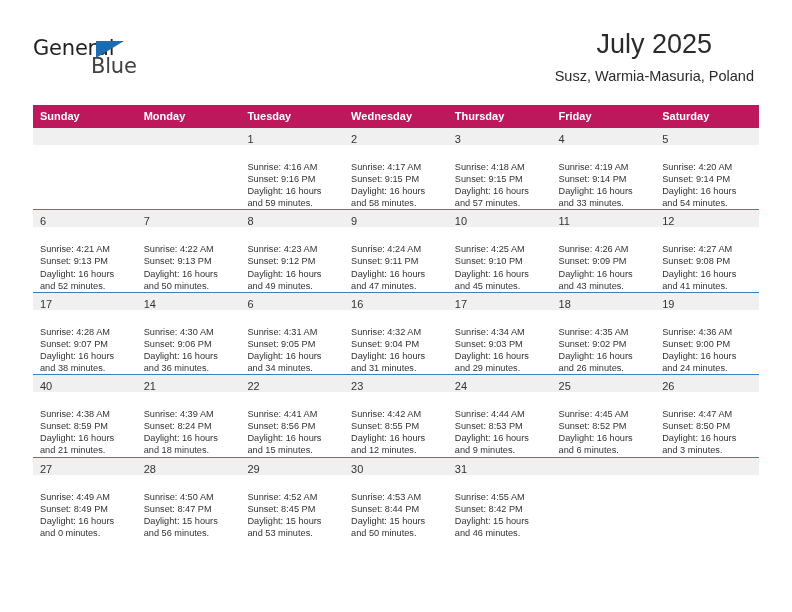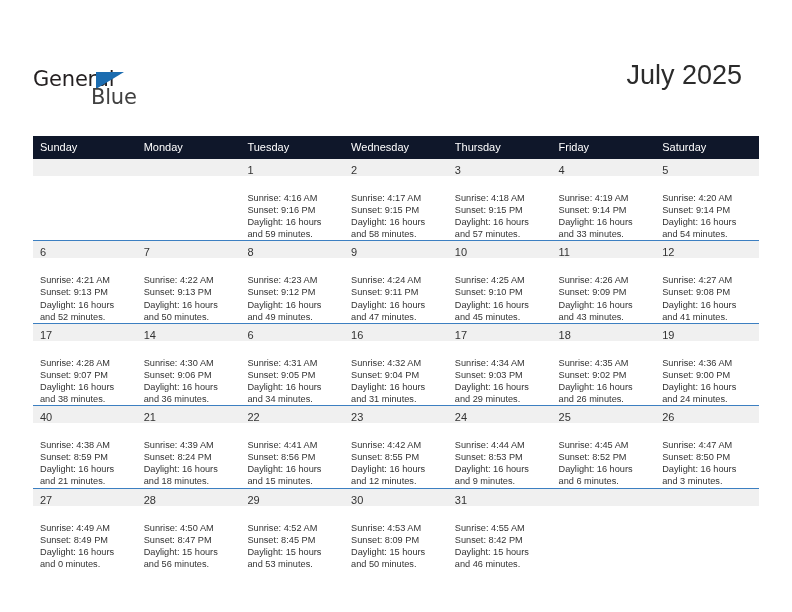--- a/index.html
+++ b/index.html
@@ -12,21 +12,20 @@
     height: 612px;
     font-family: "Liberation Sans", sans-serif;
     color: #000000;
     overflow: hidden;
   }
   .page {
     position: relative;
     width: 792px;
     height: 488px;
     box-sizing: border-box;
-    margin-top: 31px;
   }
 
   
   .header {
     position: absolute;
     left: 33px;
     top: 28px;
     right: 34px;
     height: 70px;
   }
@@ -61,21 +60,21 @@
     position: absolute;
     left: 63px;
     top: 5px;
     width: 0;
     height: 0;
     border-top: 17px solid #1b6cb0;
     border-right: 28px solid transparent;
   }
   .title-block {
     position: absolute;
-    right: 16px;
+    right: 4px;
     top: 0;
     text-align: center;
   }
   .cal-title {
     font-size: 27px;
     color: #2b2b2b;
     font-weight: 400;
     line-height: 32px;
     white-space: nowrap;
   }
@@ -91,24 +90,24 @@
   
   .calendar {
     position: absolute;
     left: 33px;
     top: 105px;
     width: 726px;
     border-collapse: collapse;
     table-layout: fixed;
   }
   .calendar th {
-    background: #0f172a;
+    background: #be185d;
     color: #ffffff;
     font-size: 11px;
-    font-weight: 400;
+    font-weight: 700;
     text-align: left;
     padding: 5px 0 5px 7px;
     height: 11px;
     line-height: 13px;
   }
   .calendar td {
     vertical-align: top;
     padding: 0;
     height: 78px;
     width: 103.71px;
@@ -150,20 +149,21 @@
   <div class="header">
 
     <div class="logo">
       <span class="logo-general">General</span>
       <span class="logo-triangle"></span>
       <span class="logo-blue">Blue</span>
     </div>
 
     <div class="title-block">
       <div class="cal-title">July 2025</div>
+      <div class="cal-subtitle">Susz, Warmia-Masuria, Poland</div>
     </div>
 
   </div>
 
   <table class="calendar">
     <thead>
       <tr>
         <th>Sunday</th>
         <th>Monday</th>
         <th>Tuesday</th>
@@ -459,21 +459,21 @@
               <div class="cell-line">Sunrise: 4:52 AM</div>
               <div class="cell-line">Sunset: 8:45 PM</div>
               <div class="cell-line">Daylight: 15 hours</div>
               <div class="cell-line">and 53 minutes.</div>
             </div>
           </td>
           <td>
             <div class="daynum-band"><span class="daynum">30</span></div>
             <div class="cell-body">
               <div class="cell-line">Sunrise: 4:53 AM</div>
-              <div class="cell-line">Sunset: 8:09 PM</div>
+              <div class="cell-line">Sunset: 8:44 PM</div>
               <div class="cell-line">Daylight: 15 hours</div>
               <div class="cell-line">and 50 minutes.</div>
             </div>
           </td>
           <td>
             <div class="daynum-band"><span class="daynum">31</span></div>
             <div class="cell-body">
               <div class="cell-line">Sunrise: 4:55 AM</div>
               <div class="cell-line">Sunset: 8:42 PM</div>
               <div class="cell-line">Daylight: 15 hours</div>

